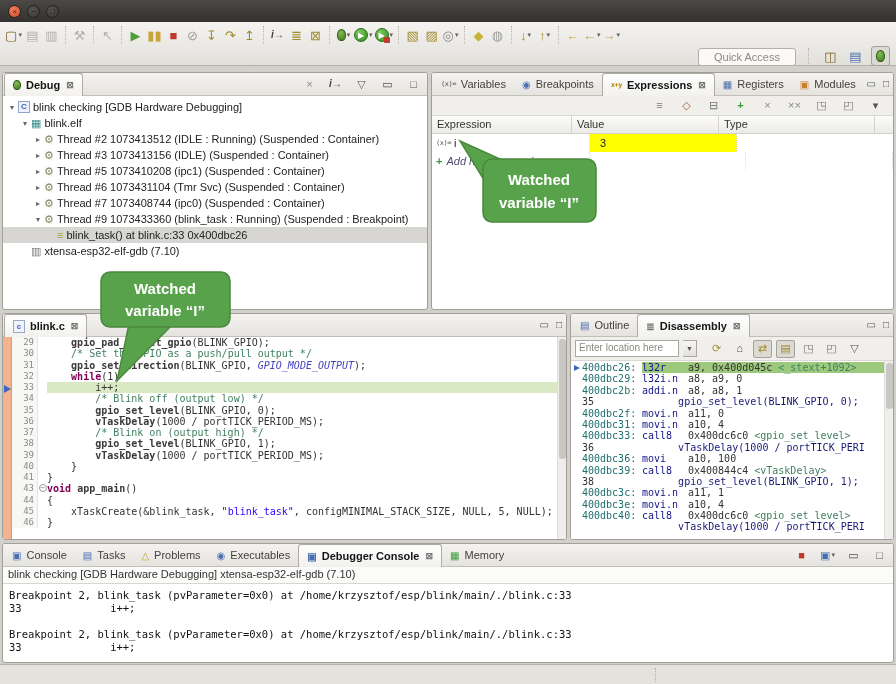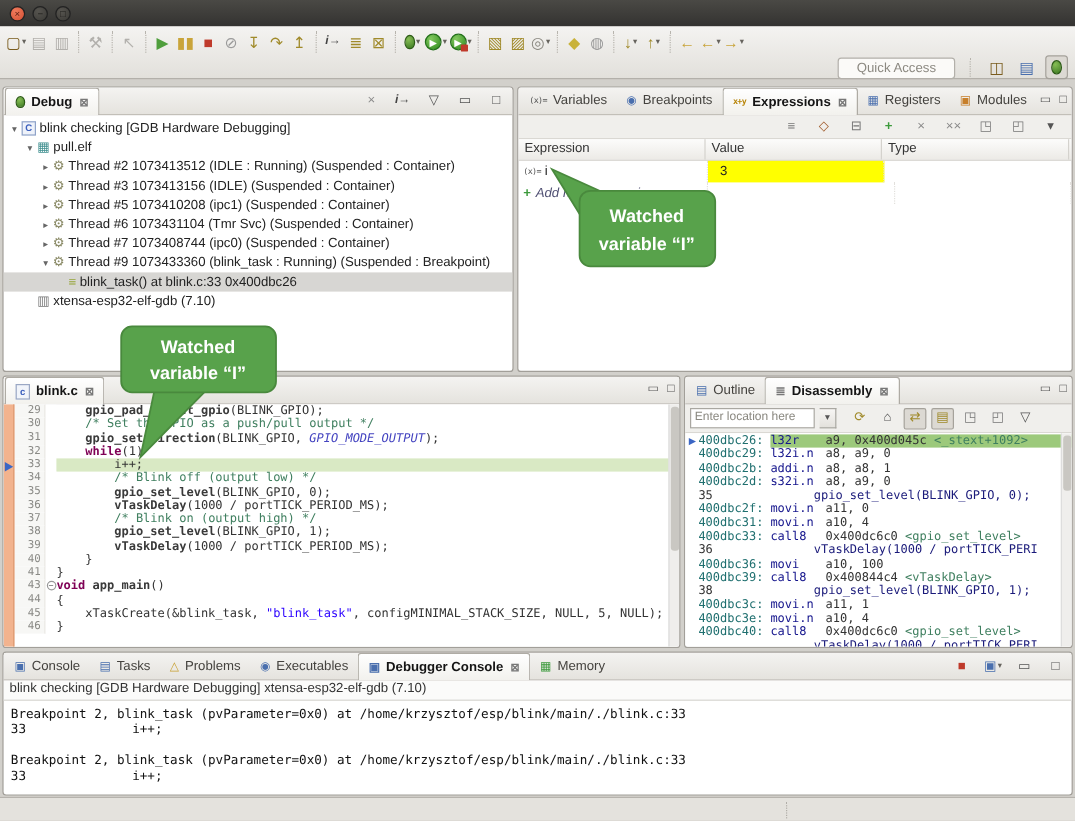--- a/index.html
+++ b/index.html
@@ -290,21 +290,21 @@
   </div>
   <div id="debug-tree">
       <div class="trow" style="padding-left: 4px;">
         <span class="texp">▾</span>
         <span class="capp tico">C</span>
         <span>blink checking [GDB Hardware Debugging]</span>
       </div>
       <div class="trow" style="padding-left: 17px;">
         <span class="texp">▾</span>
         <span class="tico" style="color: rgb(63, 143, 143);">▦</span>
-        <span>pull.elf</span>
+        <span>blink.elf</span>
       </div>
       <div class="trow" style="padding-left: 30px;">
         <span class="texp">▸</span>
         <span class="tico" style="color: rgb(138, 138, 102);">⚙</span>
         <span>Thread #2 1073413512 (IDLE : Running) (Suspended : Container)</span>
       </div>
       <div class="trow" style="padding-left: 30px;">
         <span class="texp">▸</span>
         <span class="tico" style="color: rgb(138, 138, 102);">⚙</span>
         <span>Thread #3 1073413156 (IDLE) (Suspended : Container)</span>
@@ -393,21 +393,21 @@
         <span class="g" style="color: rgb(119, 119, 119);">◳</span>
       </span>
       <span class="ic">
         <span class="g" style="color: rgb(119, 119, 119);">◰</span>
       </span>
       <span class="ic">
         <span class="g" style="color: rgb(85, 85, 85);">▾</span>
       </span>
     </div>
   <div id="expr-header">
-      <span class="colcell" style="width: 156px;">Expression</span>
+      <span class="colcell" style="width: 140px;">Expression</span>
       <span class="colcell" style="width: 147px;">Value</span>
       <span class="colcell" style="width: 156px;">Type</span>
     </div>
   <div id="expr-body">
       <div class="xrow">
         <span class="xcell" style="width: 158px; padding-left: 4px;">
           <span class="ticon">(x)=</span>
           <span style="white-space: pre;"> i</span>
         </span>
         <span class="xcell" style="width: 147px; padding-left: 10px; background: rgb(255, 255, 0);">3</span>
@@ -589,25 +589,20 @@
         <span class="d-addr">400dbc29:</span>
         <span class="d-rest"><span class="d-mn">l32i.n</span><span>a8, a9, 0</span></span>
       </div>
       <div class="dr">
         <span class="d-mark"></span>
         <span class="d-addr">400dbc2b:</span>
         <span class="d-rest"><span class="d-mn">addi.n</span><span>a8, a8, 1</span></span>
       </div>
       <div class="dr">
         <span class="d-mark"></span>
-        <span class="d-addr">400dbc2d:</span>
-        <span class="d-rest"><span class="d-mn">s32i.n</span><span>a8, a9, 0</span></span>
-      </div>
-      <div class="dr">
-        <span class="d-mark"></span>
         <span class="d-addr" style="color: rgb(51, 51, 51);">35</span>
         <span class="d-rest"><span class="d-src">      gpio_set_level(BLINK_GPIO, 0);</span></span>
       </div>
       <div class="dr">
         <span class="d-mark"></span>
         <span class="d-addr">400dbc2f:</span>
         <span class="d-rest"><span class="d-mn">movi.n</span><span>a11, 0</span></span>
       </div>
       <div class="dr">
         <span class="d-mark"></span>

